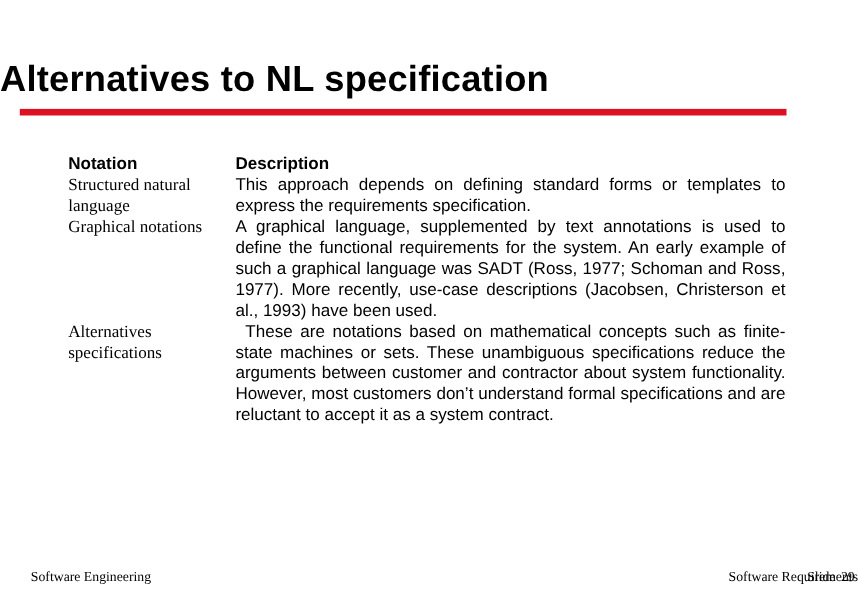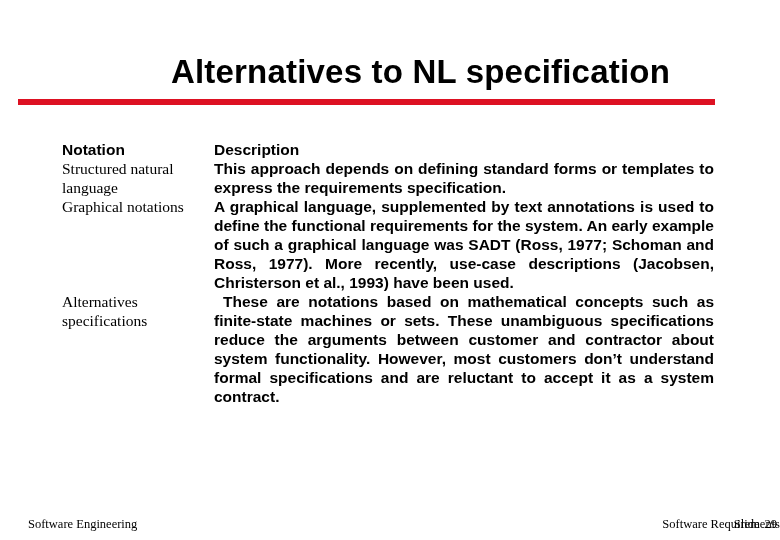--- a/index.html
+++ b/index.html
@@ -20,29 +20,28 @@
     inset: 0;
     background: #ffffff;
   }
 
   
   .slide-title {
     position: absolute;
     left: 0;
     top: 52px;
     width: 652px;
-    text-align: right;
+    text-align: left;
     font-family: "Liberation Sans", sans-serif;
     font-weight: bold;
     font-size: 33px;
     line-height: 40px;
     letter-spacing: 0.2px;
     color: #000000;
     white-space: nowrap;
-    padding-left: 18px;
   }
 
   .title-rule {
     position: absolute;
     left: 18px;
     top: 99px;
     width: 697px;
     height: 6px;
     background: #dd1122;
   }
@@ -88,21 +87,21 @@
     font-weight: normal;
     font-size: 15.5px;
     line-height: 19px;
     padding-right: 8px;
     padding-bottom: 6px;
     hyphens: none;
   }
 
   td.description-cell {
     font-family: "Liberation Sans", sans-serif;
-    font-weight: bold;
+    font-weight: normal;
     font-size: 15.5px;
     line-height: 19px;
     text-align: justify;
     text-justify: inter-word;
     padding-bottom: 6px;
   }
 
   td.description-cell .para {
     text-align: justify;
     text-align-last: left;

